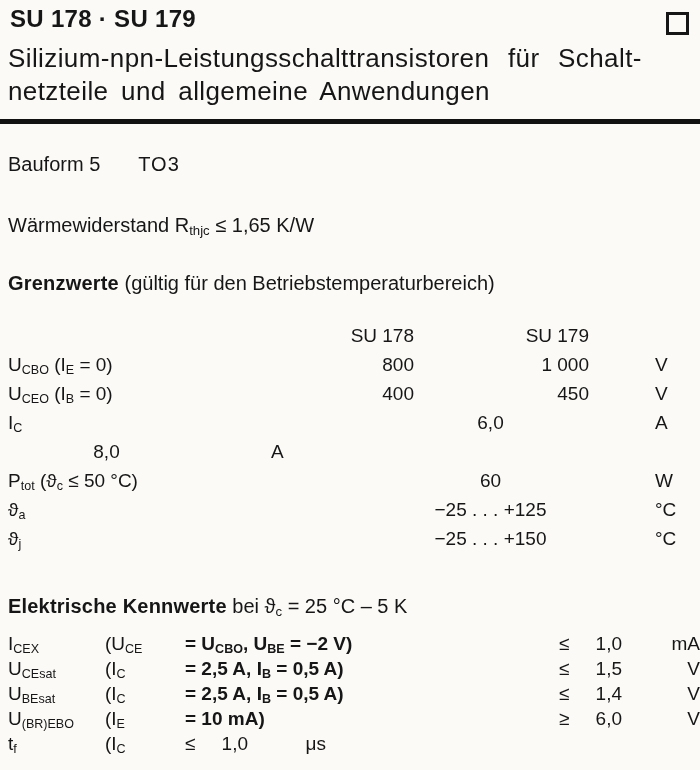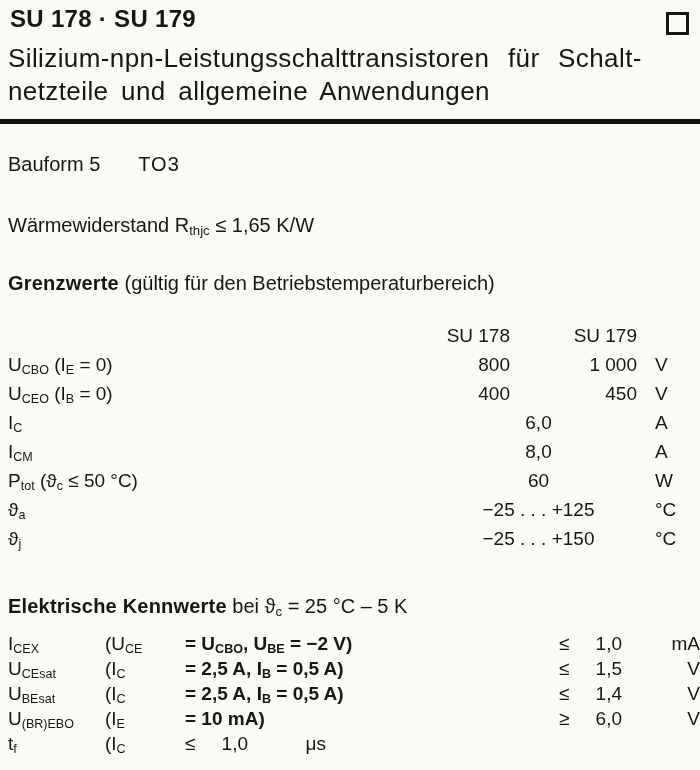--- a/index.html
+++ b/index.html
@@ -35,21 +35,21 @@
   .rule{left:0;top:119px;width:700px;height:5px;background:#111;}
 
   .bauform{left:8px;top:153px;font-size:20px;}
   .bauform .val{margin-left:38px;letter-spacing:1px;}
   .thermal{left:8px;top:214px;font-size:20px;}
 
   .gw-heading{left:8px;top:272px;font-size:20px;}
   .gw-heading b{font-weight:700;letter-spacing:0.2px;}
 
   .gw-table{left:8px;top:322px;width:692px;font-size:19px;}
-  .gw-row{display:flex;height:29px;line-height:29px;align-items:baseline;}
+  .gw-row{display:flex;height:29px;line-height:29px;align-items:baseline;gap:48px;}
   .gw-row.header{height:28px;line-height:28px;}
   .gw-label{flex:1 1 auto;white-space:nowrap;}
   .gw-v178{width:70px;text-align:right;white-space:nowrap;}
   .gw-v179{width:127px;text-align:right;white-space:nowrap;}
   .gw-vspan{width:197px;text-align:center;white-space:nowrap;}
   .gw-unit{width:45px;margin-left:18px;text-align:left;white-space:nowrap;}
 
   .kw-heading{left:8px;top:595px;font-size:20px;}
   .kw-heading b{font-weight:700;letter-spacing:0.2px;}
 
@@ -109,21 +109,20 @@
       <div class="gw-unit">V</div>
     </div>
 
     <div class="gw-row">
       <div class="gw-label">I<sub>C</sub></div>
       <div class="gw-vspan">6,0</div>
       <div class="gw-unit">A</div>
     </div>
 
     <div class="gw-row">
-      <div class="gw-label">I<sub>CM</sub></div>
       <div class="gw-vspan">8,0</div>
       <div class="gw-unit">A</div>
     </div>
 
     <div class="gw-row">
       <div class="gw-label">P<sub>tot</sub> (ϑ<sub>c</sub> ≤ 50 °C)</div>
       <div class="gw-vspan">60</div>
       <div class="gw-unit">W</div>
     </div>
 

